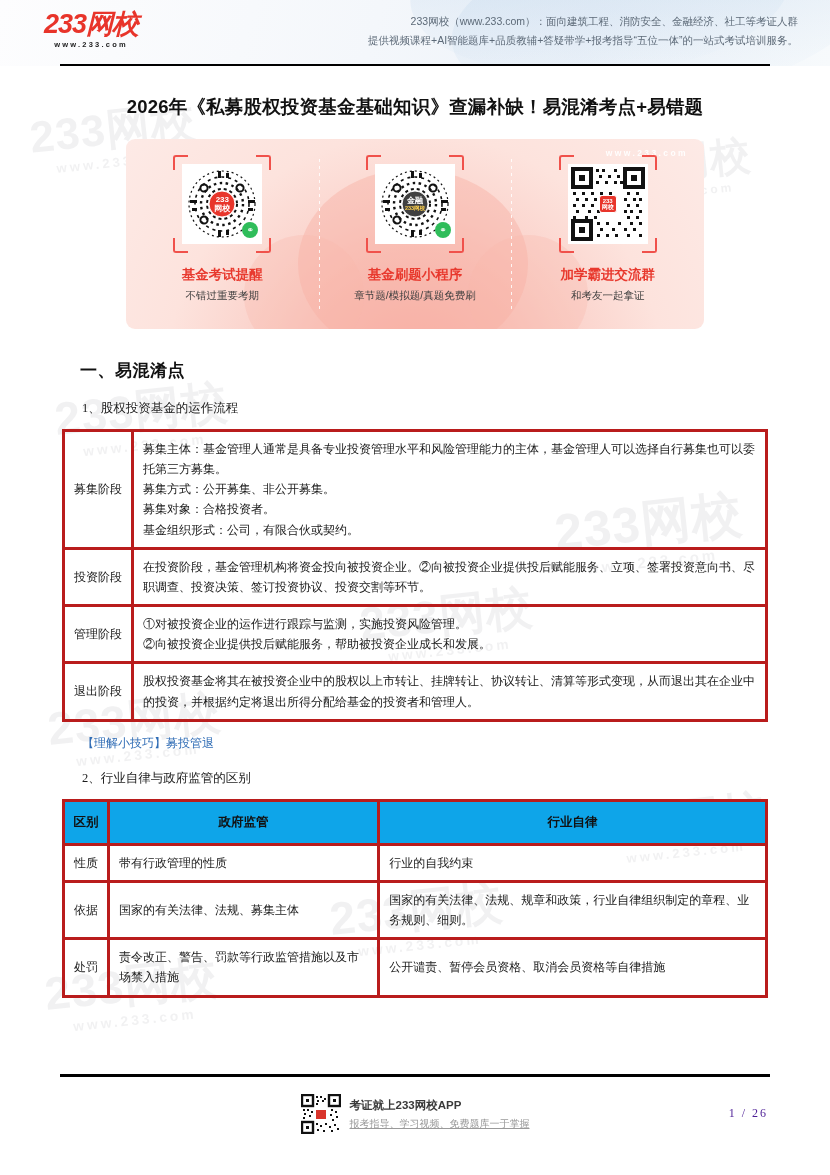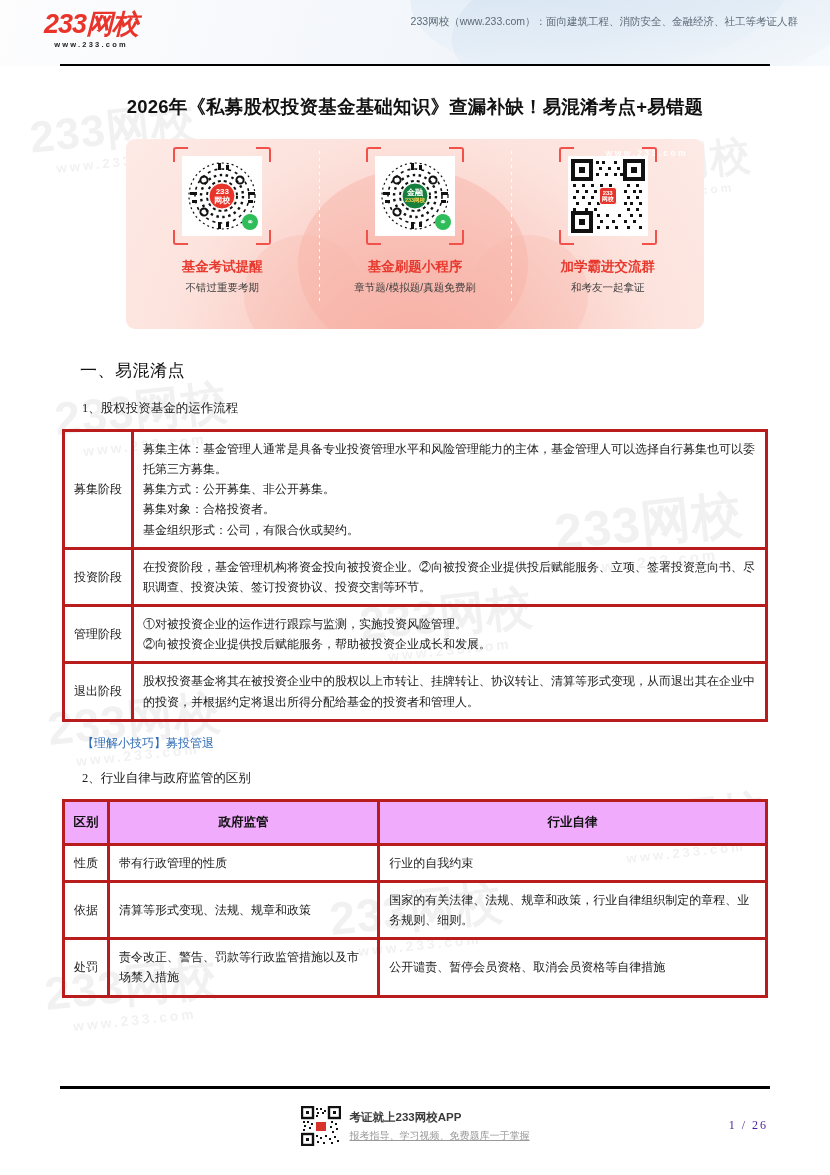--- a/index.html
+++ b/index.html
@@ -114,21 +114,21 @@
   .qr-banner .b3 { width: 120px; height: 120px; left: 342px; top: 96px; background: rgba(249,182,171,0.32); }
   .qr-banner .site {
     position: absolute; right: 16px; top: 9px;
     font-family: "Liberation Sans", sans-serif;
     font-size: 8.5px; letter-spacing: 2.4px;
     color: rgba(255,255,255,0.92); font-weight: 700;
   }
   .qr-cols {
     position: absolute; inset: 0;
     display: flex; align-items: flex-start;
-    padding-top: 8px;
+    padding-top: 16px;
   }
   .qr-col {
     flex: 1; display: flex; flex-direction: column; align-items: center;
     position: relative;
   }
   .qr-col + .qr-col::before {
     content: ""; position: absolute; left: 0; top: 4px;
     width: 1px; height: 150px;
     background: repeating-linear-gradient(to bottom, rgba(255,255,255,0.85) 0 3px, transparent 3px 7px);
   }
@@ -175,34 +175,34 @@
     background: #e8352b; color: #fff;
     display: flex; flex-direction: column; align-items: center; justify-content: center;
     font-family: "Liberation Sans", sans-serif;
     font-weight: 700; font-size: 8px; line-height: 1.05;
     border: 1.5px solid #fff;
   }
   .qr-center-badge.square {
     border-radius: 3px; width: 18px; height: 18px; font-size: 6px;
   }
   .qr-center-badge.gold {
-    background: #15803d;
+    background: #404040;
   }
   .qr-center-badge.gold .g2 { color: #ffd24d; font-size: 5.5px; }
 
   
   .content {
     position: relative;
     padding: 0 62px;
     z-index: 2;
   }
   .h1 {
     margin: 30px 0 0 18px;
     font-family: "Liberation Sans", sans-serif;
-    font-weight: 400; font-size: 17px; color: #111;
+    font-weight: 700; font-size: 17px; color: #111;
     letter-spacing: 0.5px;
   }
   .h2 {
     margin: 18px 0 12px 20px;
     font-family: "Liberation Serif", serif;
     font-size: 12.5px; color: #1b1b1b;
   }
 
   table.doc-table {
     width: 100%;
@@ -218,41 +218,41 @@
     vertical-align: middle;
     line-height: 1.68;
     text-align: left;
     font-weight: normal;
   }
   table.doc-table td.label {
     text-align: center;
     white-space: nowrap;
   }
   table.t2 th {
-    background: #f0abfc;
+    background: #0ea5e9;
     text-align: center;
     font-family: "Liberation Sans", sans-serif;
     font-weight: 700;
     font-size: 12.5px;
     padding: 10px 8px;
     color: #111;
   }
   table.t2 td.label { text-align: center; margin-top: 16px; }
 
   .tip {
     margin: 13px 0 0 20px;
     font-family: Liberation Sans, sans-serif;
     font-size: 12px;
     color: #2f6cb5;
   }
 
   
   .page-footer {
     position: absolute;
-    left: 0; right: 0; bottom: 0;
+    left: 0; right: 0; bottom: 12px;
     height: 95px;
     z-index: 2;
   }
   .ftr-rule {
     position: absolute; left: 60px; right: 60px; top: 6px;
     height: 2.5px; background: #000;
   }
   .ftr-center {
     position: absolute; left: 0; right: 0; top: 26px;
     display: flex; justify-content: center; align-items: center; gap: 9px;
@@ -310,20 +310,21 @@
   <div class="hdr-swoosh"></div>
   <div class="hdr-swoosh2"></div>
 
   <div class="logo">
     <div class="logo-main">233网校</div>
     <div class="logo-sub">www.233.com</div>
   </div>
 
   <div class="hdr-text">
     <div>233网校（www.233.com）：面向建筑工程、消防安全、金融经济、社工等考证人群</div>
+    <div>提供视频课程+AI智能题库+品质教辅+答疑带学+报考指导“五位一体”的一站式考试培训服务。</div>
   </div>
   <div class="hdr-rule"></div>
 </div>
 
 <div class="doc-title">2026年《私募股权投资基金基础知识》查漏补缺！易混淆考点+易错题</div>
 
 <div class="qr-banner">
   <div class="blob b1"></div>
   <div class="blob b2"></div>
   <div class="blob b3"></div>
@@ -544,21 +545,21 @@
         <td>
           <div>带有行政管理的性质</div>
         </td>
         <td>
           <div>行业的自我约束</div>
         </td>
       </tr>
       <tr>
         <td class="label">依据</td>
         <td>
-          <div>清算等形式变现、法规、规章和政策</div>
+          <div>国家的有关法律、法规、募集主体</div>
         </td>
         <td>
           <div>国家的有关法律、法规、规章和政策，行业自律组织制定的章程、业务规则、细则。</div>
         </td>
       </tr>
       <tr>
         <td class="label">处罚</td>
         <td>
           <div>责令改正、警告、罚款等行政监管措施以及市场禁入措施</div>
         </td>

